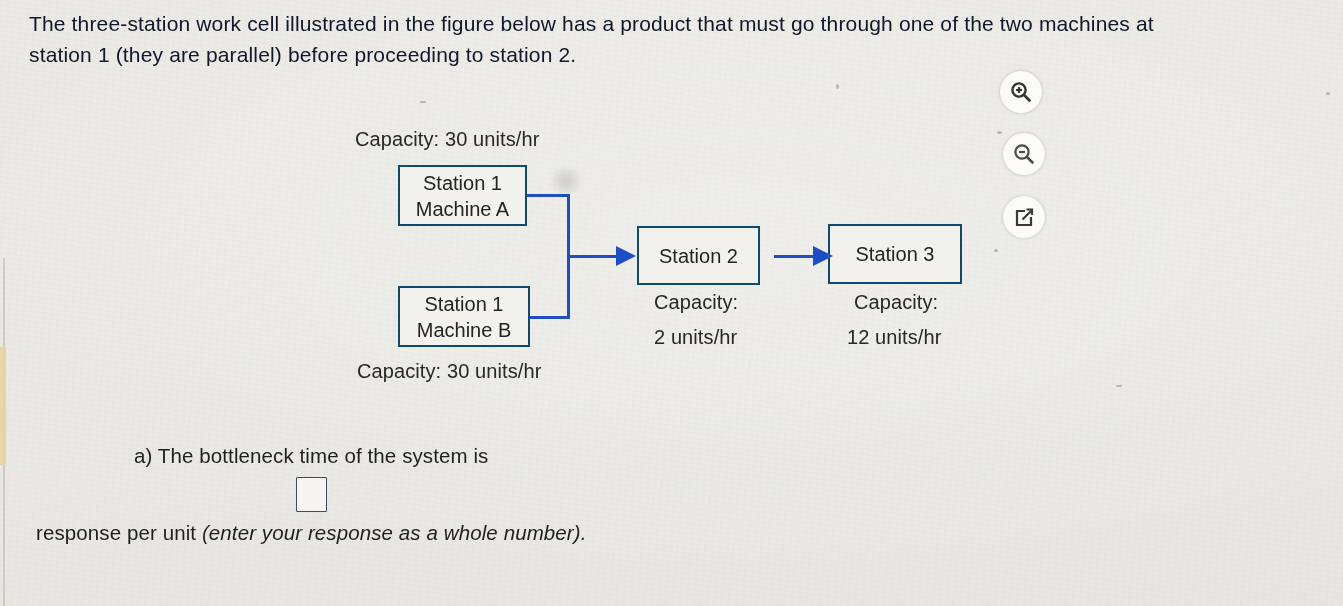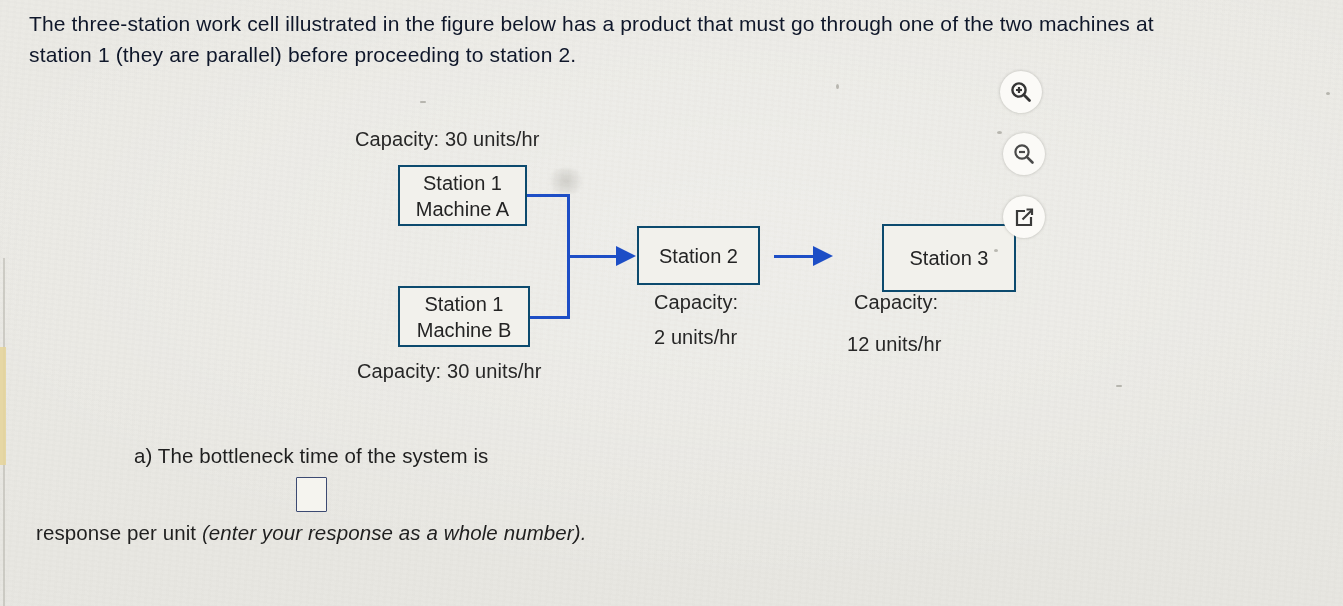--- a/index.html
+++ b/index.html
@@ -37,28 +37,28 @@
     background: #f2f1ec;
     display: flex; flex-direction: column;
     align-items: center; justify-content: center;
     font-size: 20px; line-height: 26px; color: #242424;
     text-align: center; white-space: nowrap;
   }
 
   .box-a { left: 398px; top: 165px; width: 129px; height: 61px; }
   .box-b { left: 398px; top: 286px; width: 132px; height: 61px; }
   .box-s2 { left: 637px; top: 226px; width: 123px; height: 59px; }
-  .box-s3 { left: 882px; top: 224px; width: 134px; height: 68px; }
+  .box-s3 { left: 828px; top: 224px; width: 134px; height: 60px; }
 
   .cap-top    { left: 355px; top: 128px; }
   .cap-bottom { left: 357px; top: 360px; }
   .s2-cap1 { left: 654px; top: 291px; }
   .s2-cap2 { left: 654px; top: 326px; }
   .s3-cap1 { left: 854px; top: 291px; }
-  .s3-cap2 { left: 847px; top: 333px; }
+  .s3-cap2 { left: 847px; top: 326px; }
 
   .bline { background: #1d4ec6; }
   .line-a-h { left: 527px; top: 194px; width: 43px; height: 3px; }
   .line-v   { left: 567px; top: 194px; width: 3px;  height: 125px; }
   .line-b-h { left: 530px; top: 316px; width: 40px; height: 3px; }
   .arrow1-shaft { left: 570px; top: 255px; width: 47px; height: 3px; }
   .arrow2-shaft { left: 774px; top: 255px; width: 40px; height: 3px; }
   .tri {
     width: 0; height: 0;
     border-top: 10px solid transparent;

